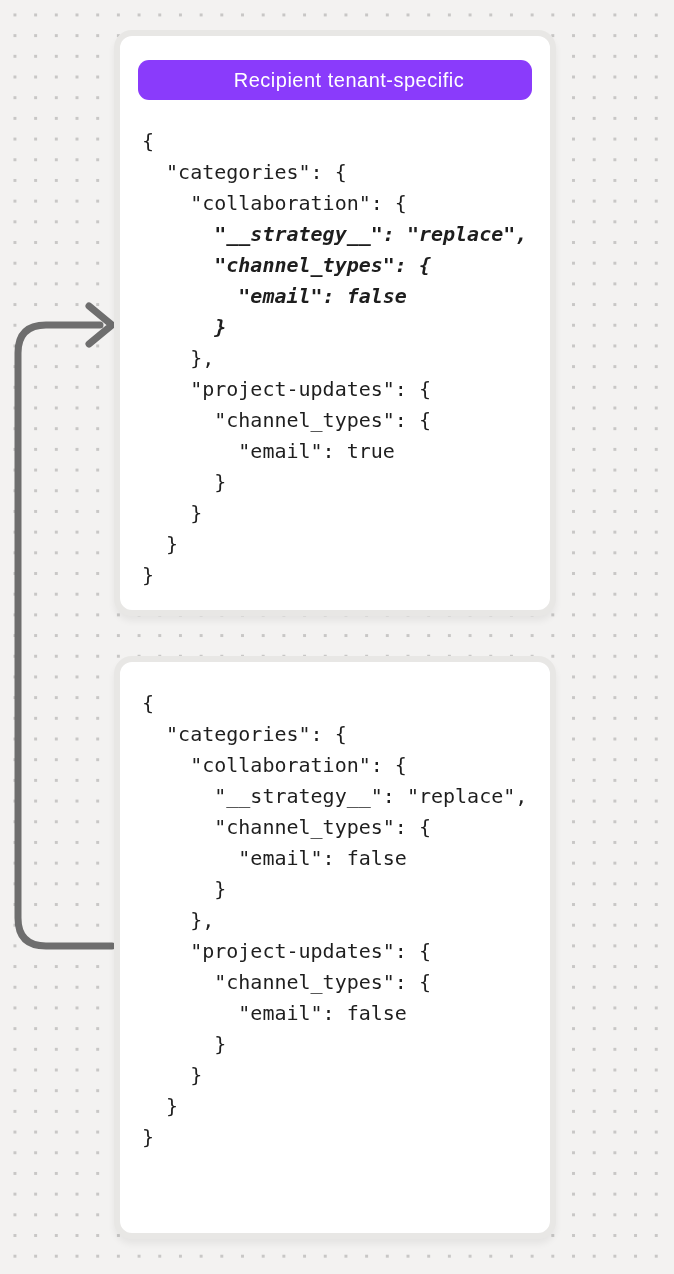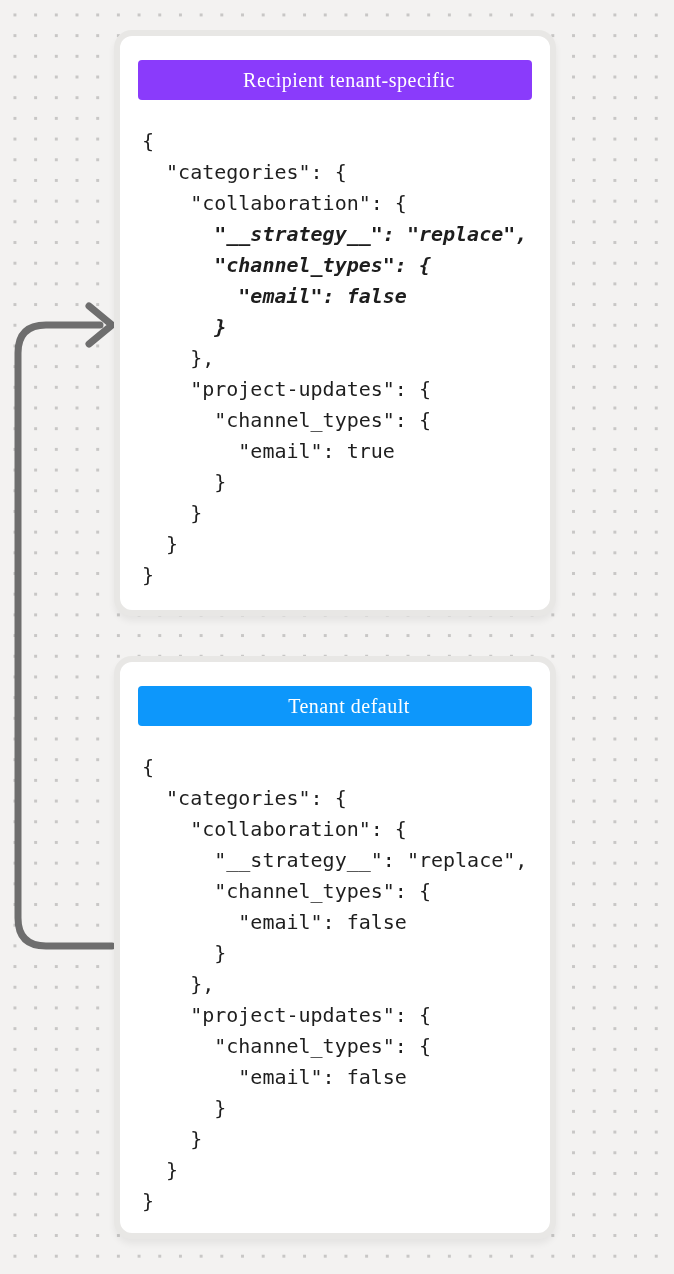--- a/index.html
+++ b/index.html
@@ -29,26 +29,26 @@
     background: #ffffff;
     border: 6px solid #e8e7e5;
     border-radius: 18px;
     box-shadow: 0 5px 7px rgba(0,0,0,0.06);
   }
   .card-top { top: 30px;  height: 586px; }
   .card-bottom { top: 656px; height: 583px; }
   .badge {
     margin: 24px 18px 0 18px;
     height: 40px;
-    border-radius: 4px;
+    border-radius: 11px;
     display: flex;
     align-items: center;
     justify-content: center;
     color: #ffffff;
-    font-family: Liberation Serif, serif;
+    font-family: Liberation Sans, sans-serif;
     font-size: 20px;
     font-weight: 500;
     letter-spacing: 0.5px;
     padding-left: 28px;
   }
   .code {
     margin: 26px 14px 0 18px;
     padding-left: 4px;
     font-family: "DejaVu Sans Mono", monospace;
     font-size: 20px;
@@ -71,17 +71,16 @@
     <path class="arrow-stroke" d="M112 651 H46 Q18 651 18 623 V58 Q18 30 46 30 H100" stroke="#6e6e6e" stroke-width="7" fill="none" stroke-linecap="round" stroke-linejoin="round"></path>
     <path class="arrow-stroke" d="M89 11 L112 30 L89 49" stroke="#6e6e6e" stroke-width="7" fill="none" stroke-linecap="round" stroke-linejoin="round"></path>
   </svg>
 
   <section class="card card-top" id="card-0">
     <div class="badge" style="background: rgb(138, 59, 251); color: rgb(255, 255, 255);">Recipient tenant-specific</div>
     <div class="code"><div class="code-line">{</div><div class="code-line">  "categories": {</div><div class="code-line">    "collaboration": {</div><div class="code-line em">      "__strategy__": "replace",</div><div class="code-line em">      "channel_types": {</div><div class="code-line em">        "email": false</div><div class="code-line em">      }</div><div class="code-line">    },</div><div class="code-line">    "project-updates": {</div><div class="code-line">      "channel_types": {</div><div class="code-line">        "email": true</div><div class="code-line">      }</div><div class="code-line">    }</div><div class="code-line">  }</div><div class="code-line">}</div></div>
   </section>
 
   <section class="card card-bottom" id="card-1">
-    <div class="badge" style="background: rgb(13, 151, 251); color: rgb(255, 255, 255);">Tenant default</div>
     <div class="code"><div class="code-line">{</div><div class="code-line">  "categories": {</div><div class="code-line">    "collaboration": {</div><div class="code-line">      "__strategy__": "replace",</div><div class="code-line">      "channel_types": {</div><div class="code-line">        "email": false</div><div class="code-line">      }</div><div class="code-line">    },</div><div class="code-line">    "project-updates": {</div><div class="code-line">      "channel_types": {</div><div class="code-line">        "email": false</div><div class="code-line">      }</div><div class="code-line">    }</div><div class="code-line">  }</div><div class="code-line">}</div></div>
   </section>
 
 </div>
 
 </body></html>

